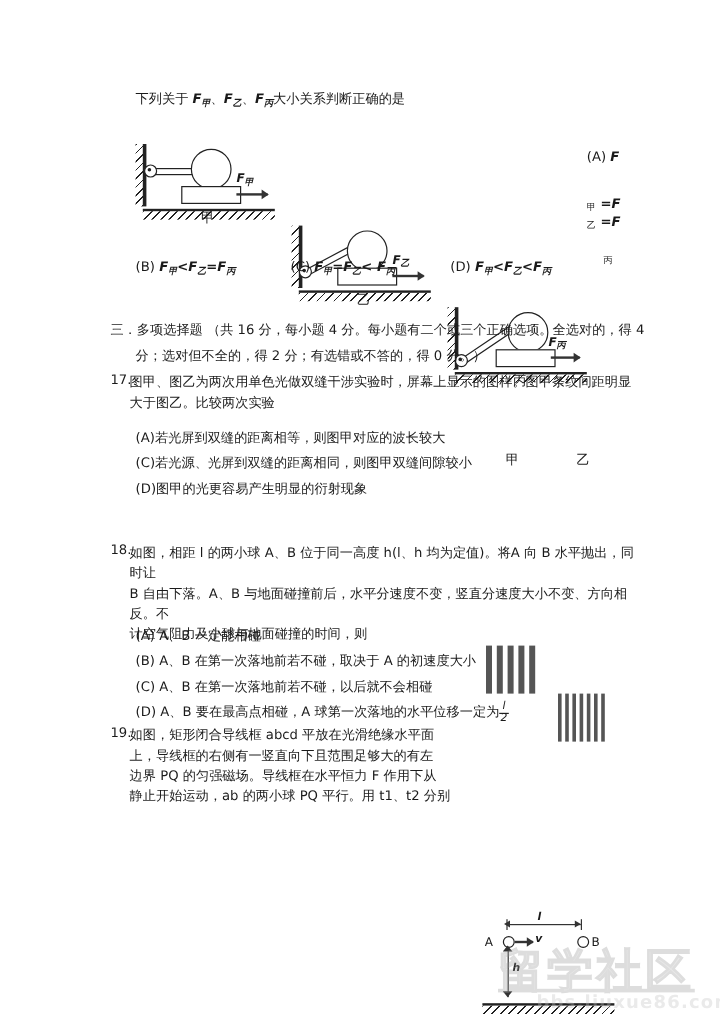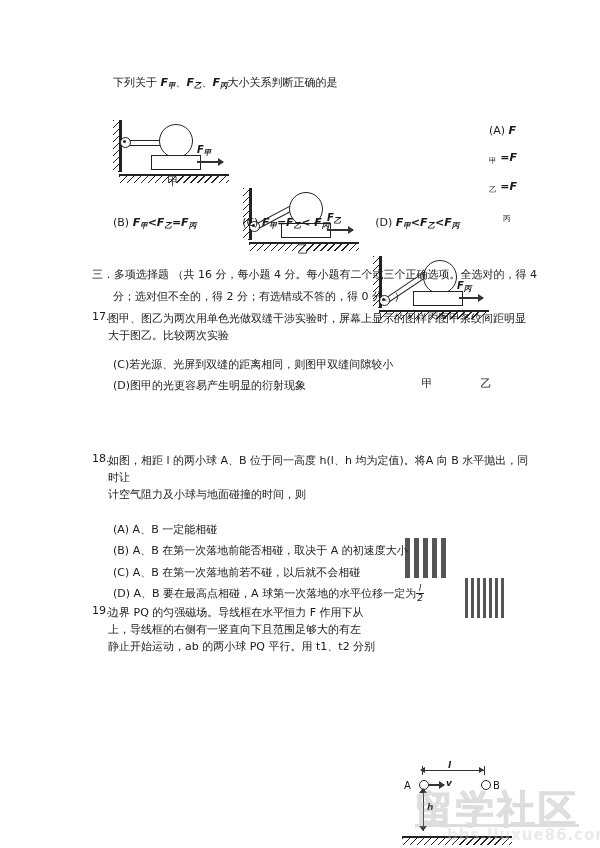--- a/index.html
+++ b/index.html
@@ -116,24 +116,24 @@
       <span>F</span><span class="sub-cn">丙</span>
     </div>
     <div class="figcap" style="left:0;top:56px;">丙</div>
   </div>
 
   <div class="blk" style="left:489px;top:124px;width:70px;">
     <div style="font-size:11px;">
       <span>(A)</span>
       <span class="b ital">F</span>
     </div>
-    <div style="font-size:11px;margin-top:14px;" class="b ital">
+    <div style="font-size:11px;margin-top:26px;" class="b ital">
       <span class="sub-cn" style="font-style:normal;font-weight:normal;">甲</span>&nbsp;=F
     </div>
-    <div style="font-size:11px;margin-top:14px;" class="b ital">
+    <div style="font-size:11px;" class="b ital">
       <span class="sub-cn" style="font-style:normal;font-weight:normal;">乙</span>&nbsp;=F
     </div>
     <div style="font-size:11px;margin-top:14px;margin-left:14px;">
       <span class="sub-cn">丙</span>
     </div>
   </div>
 
   <div class="blk" style="left:113px;top:212px;width:420px;display:flex;gap:46px;">
     <div class="opt">
       <span>(B)</span>
@@ -155,20 +155,21 @@
   <div class="blk" style="left:92px;top:310px;width:440px;">
     <div class="row">
       <div class="qnum">17.</div>
       <div class="qbody">
         <div class="txt">图甲、图乙为两次用单色光做双缝干涉实验时，屏幕上显示的图样。图甲条纹间距明显</div>
         <div class="txt">大于图乙。比较两次实验</div>
       </div>
     </div>
   </div>
   <div class="blk" style="left:113px;top:354px;width:320px;">
+    <div class="opt">(A)若光屏到双缝的距离相等，则图甲对应的波长较大</div>
     <div class="opt">(C)若光源、光屏到双缝的距离相同，则图甲双缝间隙较小</div>
     <div class="opt">(D)图甲的光更容易产生明显的衍射现象</div>
   </div>
 
   <div class="blk fringe" style="left:405px;top:334px;width:44px;">
     <div class="bar" style="left:0px;width:5px;"></div>
     <div class="bar" style="left:9px;width:5px;"></div>
     <div class="bar" style="left:18px;width:5px;"></div>
     <div class="bar" style="left:27px;width:5px;"></div>
     <div class="bar" style="left:36px;width:5px;"></div>
@@ -184,27 +185,28 @@
     <div class="bar" style="left:30px;width:3px;"></div>
     <div class="bar" style="left:36px;width:3px;"></div>
   </div>
   <div class="blk" style="left:465px;top:376px;width:42px;text-align:center;font-size:11px;">乙</div>
 
   <div class="blk" style="left:92px;top:452px;width:440px;">
     <div class="row">
       <div class="qnum">18.</div>
       <div class="qbody">
         <div class="txt">如图，相距 l 的两小球 A、B 位于同一高度 h(l、h 均为定值)。将A 向 B 水平抛出，同时让</div>
+        <div class="txt">B 自由下落。A、B 与地面碰撞前后，水平分速度不变，竖直分速度大小不变、方向相反。不</div>
         <div class="txt">计空气阻力及小球与地面碰撞的时间，则</div>
       </div>
     </div>
   </div>
   <div class="blk" style="left:113px;top:519px;width:310px;">
     <div class="opt">(A) A、B 一定能相碰</div>
-    <div class="opt">(B) A、B 在第一次落地前能否相碰，取决于 A 的初速度大小</div>
+    <div class="opt">(B) A、B 在第一次落地前若不碰，取决于 A 的初速度大小</div>
     <div class="opt">(C) A、B 在第一次落地前若不碰，以后就不会相碰</div>
     <div class="opt">
       <span>(D) A、B 要在最高点相碰，A 球第一次落地的水平位移一定为</span><span class="frac"><span class="num">l</span><span class="den">2</span></span>
     </div>
   </div>
 
   <div class="blk pfig" style="left:400px;top:478px;">
     <div class="dimline" style="left:22px;top:8px;width:62px;"></div>
     <div style="position:absolute;left:20px;top:5px;border-right:5px solid #333;border-top:3px solid transparent;border-bottom:3px solid transparent;"></div>
     <div style="position:absolute;left:79px;top:5px;border-left:5px solid #333;border-top:3px solid transparent;border-bottom:3px solid transparent;"></div>
@@ -225,22 +227,23 @@
     <div class="lbl" style="left:27px;top:40px;font-weight:bold;">h</div>
 
     <div style="position:absolute;left:2px;bottom:12px;width:110px;height:2px;background:#222;"></div>
     <div style="position:absolute;left:2px;bottom:5px;width:110px;height:7px;background:repeating-linear-gradient(135deg,#222 0 1px,transparent 1px 5px);"></div>
   </div>
 
   <div class="blk" style="left:92px;top:604px;width:300px;">
     <div class="row">
       <div class="qnum">19.</div>
       <div class="qbody">
+        <div class="txt">如图，矩形闭合导线框 abcd 平放在光滑绝缘水平面</div>
+        <div class="txt">上，导线框的右侧有一竖直向下且范围足够大的有左</div>
         <div class="txt">边界 PQ 的匀强磁场。导线框在水平恒力 F 作用下从</div>
-        <div class="txt">上，导线框的右侧有一竖直向下且范围足够大的有左</div>
         <div class="txt">静止开始运动，ab 的两小球 PQ 平行。用 t1、t2 分别</div>
       </div>
     </div>
   </div>
 
   <div class="wm wm-cn" style="left:415px;top:784px;text-decoration:underline;">留学社区</div>
   <div class="wm wm-url" style="left:447px;top:826px;">bbs.liuxue86.com</div>
 
 </div>
 

